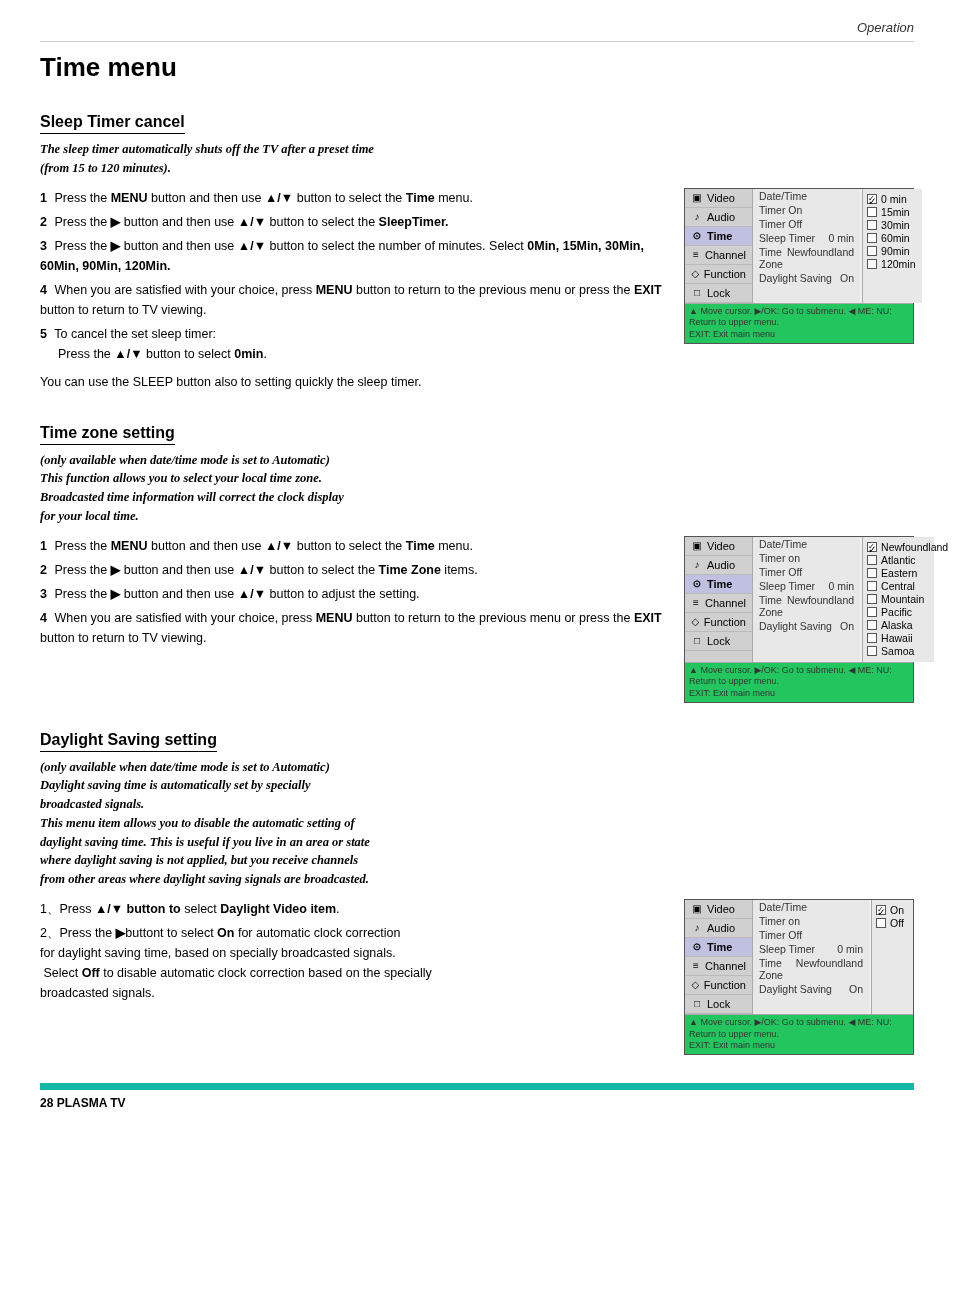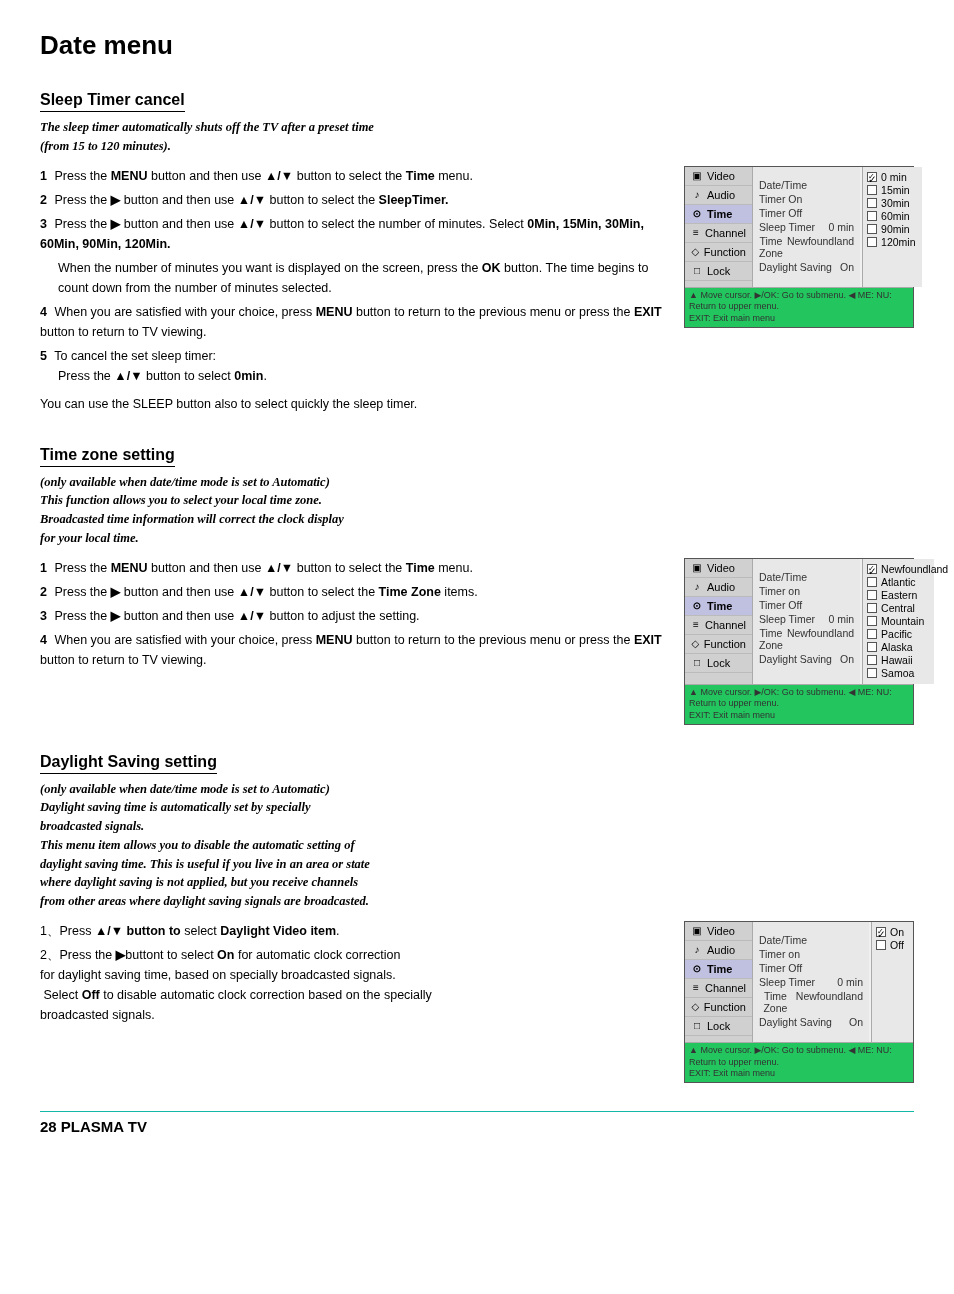--- a/index.html
+++ b/index.html
@@ -130,23 +130,22 @@
     }
 
     .menu-left-item .icon-char {
       font-size: 10px;
       width: 12px;
       text-align: center;
     }
 
     .menu-right {
       flex: 1;
-      padding: 12px 6px;
+      padding: 1px 6px;
       background: #e8e8e8;
-      text-align: center;
     }
 
     .menu-right-row {
       font-size: 10.5px;
       margin-bottom: 2px;
       display: flex;
       justify-content: space-between;
       gap: 4px;
     }
 
@@ -197,56 +196,58 @@
       background: #22c55e;
       font-size: 9px;
       padding: 2px 4px;
       color: #333;
       border-top: 1px solid #aaa;
       line-height: 1.3;
     }
 
     
     .page-footer {
-      border-top: 1px solid #14b8a6;
+      border-top: 7px solid #14b8a6;
       margin-top: 20px;
       padding-top: 6px;
-      font-size: 15px;
+      font-size: 12px;
       font-weight: bold;
     }
 
     b { font-weight: bold; margin-top: 31px; }
     em { font-style: italic; }
 
     .bold-italic { font-weight: bold; font-style: italic; font-family: Liberation Serif, serif; }
   </style>
 </head>
 <body>
 
 <div class="page">
 
-
-  <h1 class="page-title">Date menu</h1>
+  <div class="header-operation">
+    <em>Operation</em>
+  </div>
+
+  <h1 class="page-title">Time menu</h1>
 
   <div class="section">
     <div class="section-title">Sleep Timer cancel</div>
     <div class="section-intro bold-italic">
       The sleep timer automatically shuts off the TV after a preset time<br>(from 15 to 120 minutes).
     </div>
     <div class="section-content">
       <div class="section-text">
         <div class="step-block"><span class="step-num">1</span> Press the <b>MENU</b> button and then use <b>▲/▼</b> button to select the <b>Time</b> menu.</div>
         <div class="step-block"><span class="step-num">2</span> Press the <b>▶</b> button and then use <b>▲/▼</b> button to select the <b>SleepTimer.</b></div>
         <div class="step-block"><span class="step-num">3</span> Press the <b>▶</b> button and then use <b>▲/▼</b> button to select the number of minutes. Select <b>0Min, 15Min, 30Min, 60Min, 90Min, 120Min.</b></div>
-        <div class="step-block indent">When the number of minutes you want is displayed on the screen, press the <b>OK</b> button. The time begins to count down from the number of minutes selected.</div>
         <div class="step-block"><span class="step-num">4</span> When you are satisfied with your choice, press <b>MENU</b> button to return to the previous menu or press the <b>EXIT</b> button to return to TV viewing.</div>
         <div class="step-block"><span class="step-num">5</span> To cancel the set sleep timer:<br>
           <span class="indent">Press the <b>▲/▼</b> button to select <b>0min</b>.</span>
         </div>
-        <p style="margin-top:8px;">You can use the SLEEP button also to select quickly the sleep timer.</p>
+        <p style="margin-top:8px;">You can use the SLEEP button also to setting quickly the sleep timer.</p>
       </div>
       <div class="menu-box">
         <div class="menu-box-inner">
           <div class="menu-left">
             <div class="menu-left-item"><span class="icon-char">▣</span>Video</div>
             <div class="menu-left-item"><span class="icon-char">♪</span>Audio</div>
             <div class="menu-left-item active"><span class="icon-char">⊙</span>Time</div>
             <div class="menu-left-item"><span class="icon-char">≡</span>Channel</div>
             <div class="menu-left-item"><span class="icon-char">◇</span>Function</div>
             <div class="menu-left-item"><span class="icon-char">□</span>Lock</div>

